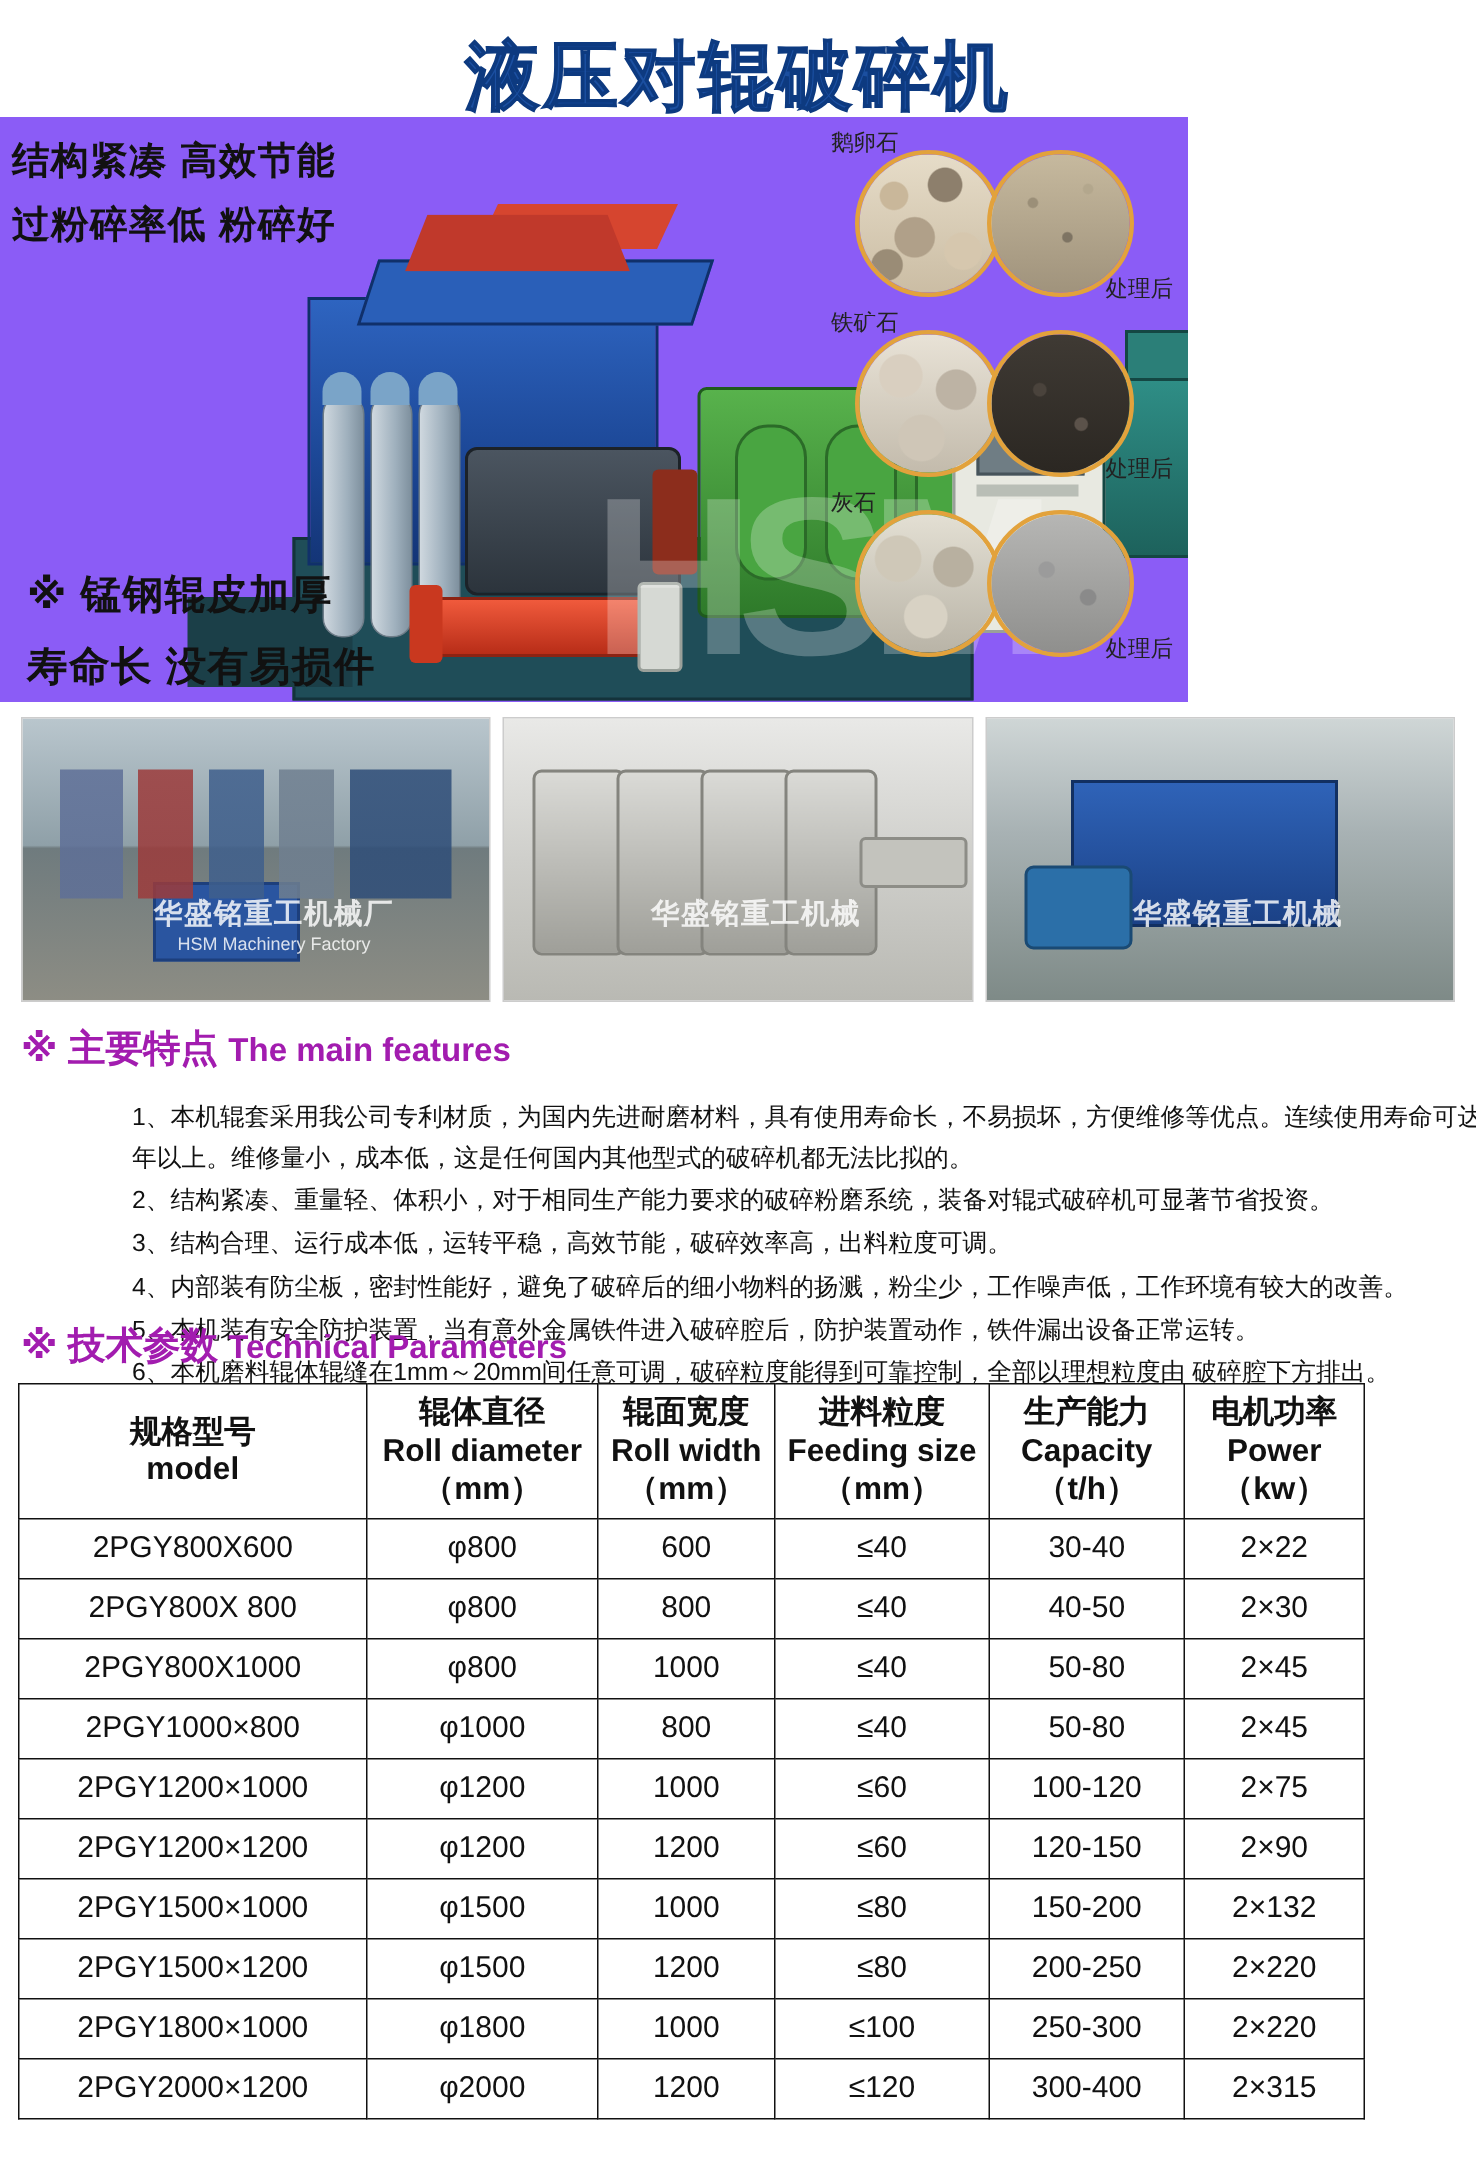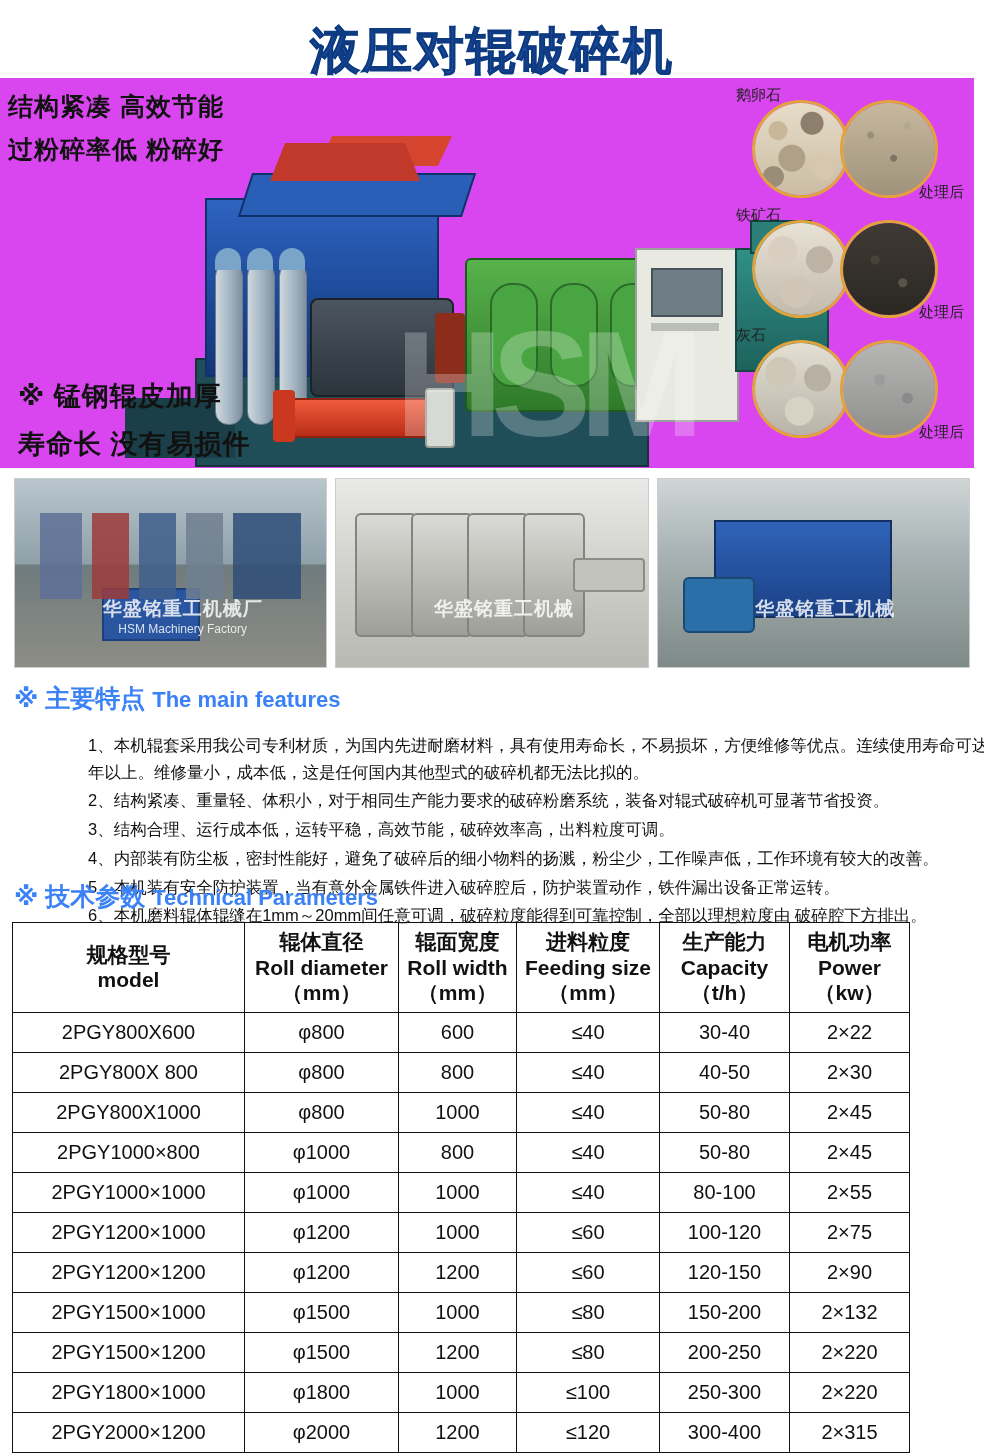--- a/index.html
+++ b/index.html
@@ -14,22 +14,22 @@
 
   
   .title{
     position:absolute;left:0;top:18px;width:984px;text-align:center;
     font-size:50px;font-weight:bold;color:#1b4fa0;letter-spacing:2px;
     -webkit-text-stroke:1px #0d3a80;
   }
 
   
   .hero{
-    position:absolute;left:0;top:78px;width:974px;height:390px;
-    background:#d946ef;overflow:hidden;
+    position:absolute;left:0;top:78px;width:792px;height:390px;
+    background:#8b5cf6;overflow:hidden;
   }
   .hero-bullets{position:absolute;left:8px;top:12px;width:320px;}
   .hero-bullets div{
     font-size:25px;font-weight:bold;color:#111;margin-bottom:10px;
     letter-spacing:1px;
   }
   .hero-bullets-low{position:absolute;left:18px;top:300px;width:330px;}
   .hero-bullets-low div{
     font-size:27px;font-weight:bold;color:#111;margin-bottom:12px;letter-spacing:1px;
   }
@@ -117,21 +117,21 @@
   .p2 .roll{position:absolute;top:18%;width:58px;height:64%;background:linear-gradient(180deg,#dadad6,#9f9f99);border:2px solid #84847e;border-radius:6px;}
   .p2 .r1{left:6%;}.p2 .r2{left:24%;}.p2 .r3{left:42%;}.p2 .r4{left:60%;}
   .p2 .shaft{position:absolute;left:76%;top:42%;width:22%;height:16%;background:#c3c3bd;border:2px solid #8d8d87;border-radius:4px;}
   .p3 .machine3{position:absolute;left:18%;top:22%;width:56%;height:50%;background:linear-gradient(180deg,#2f63b8,#1b4186);border:2px solid #123062;}
   .p3 .motor3{position:absolute;left:8%;top:52%;width:22%;height:28%;background:#2b6fa8;border:2px solid #1a4a74;border-radius:6px;}
   .photo .wm{position:absolute;left:0;right:0;top:62%;text-align:center;font-size:19px;font-weight:bold;color:rgba(255,255,255,.82);letter-spacing:1px;padding-left:24px;}
   .photo .wm small{display:block;font-size:12px;font-weight:normal;letter-spacing:0;}
 
   
   .sec-head{
-    position:absolute;left:14px;font-size:25px;font-weight:bold;color:#3b82f6;
+    position:absolute;left:14px;font-size:25px;font-weight:bold;color:#a21caf;
   }
   .sec-head .en{font-size:22px;font-weight:bold;}
   #features-head{top:682px;}
   .feature-list{position:absolute;left:22px;top:716px;width:950px;}
   .feature-list li{
     list-style:none;font-size:16.5px;color:#111;line-height:1.62;margin:0 0 2px 0;
     text-indent:0;
   }
   .feature-list li .cont{display:block;padding-left:26px;}
 
@@ -365,28 +365,20 @@
       </tr>
       <tr>
         <td>2PGY1000×800</td>
         <td>φ1000</td>
         <td>800</td>
         <td>≤40</td>
         <td>50-80</td>
         <td>2×45</td>
       </tr>
       <tr>
-        <td>2PGY1000×1000</td>
-        <td>φ1000</td>
-        <td>1000</td>
-        <td>≤40</td>
-        <td>80-100</td>
-        <td>2×55</td>
-      </tr>
-      <tr>
         <td>2PGY1200×1000</td>
         <td>φ1200</td>
         <td>1000</td>
         <td>≤60</td>
         <td>100-120</td>
         <td>2×75</td>
       </tr>
       <tr>
         <td>2PGY1200×1200</td>
         <td>φ1200</td>

